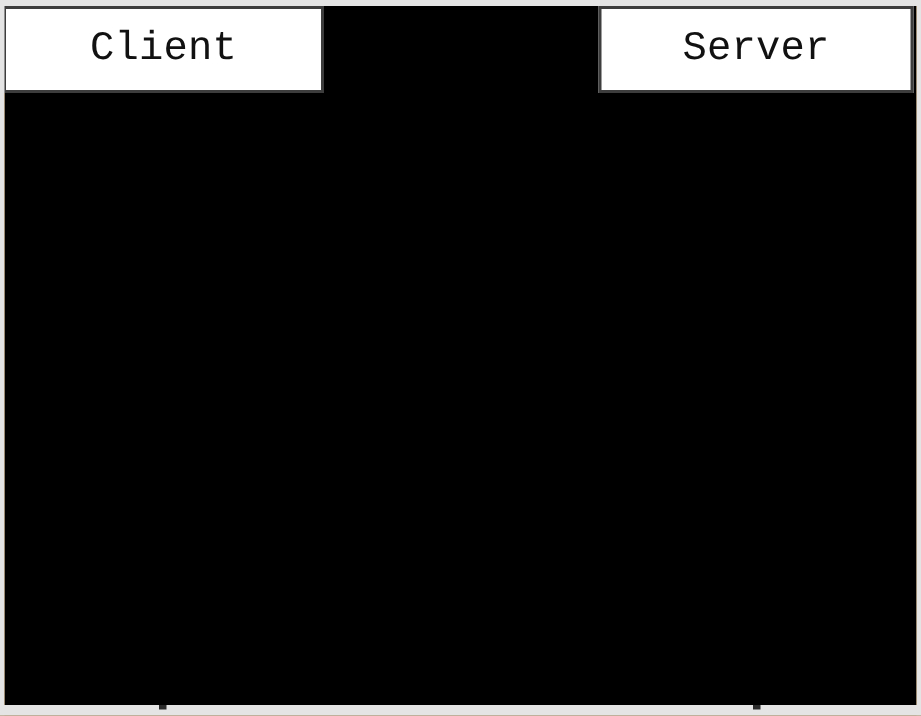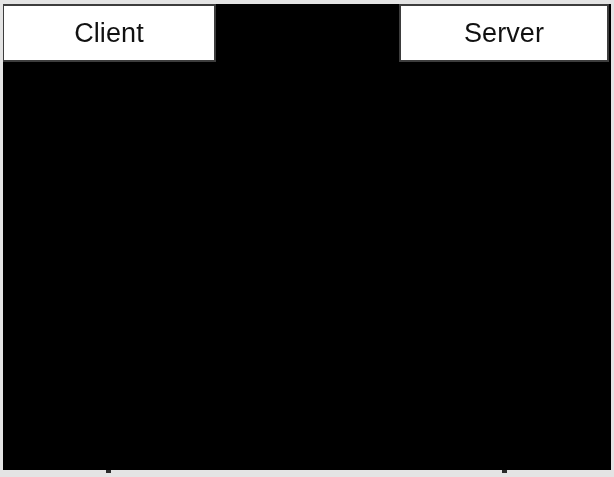--- a/index.html
+++ b/index.html
@@ -6,21 +6,21 @@
   html, body {
     margin: 0;
     padding: 0;
     background: #ffffff;
   }
   #stage {
     position: relative;
     width: 614px;
     height: 477px;
     background: #a16207;
-    font-family: Liberation Sans, sans-serif;
+    font-family: Liberation Mono, monospace;
     overflow: hidden;
     -webkit-font-smoothing: antialiased;
   }
 
   
   .diagram-body {
     position: absolute;
     left: 3px;
     top: 0px;
     width: 608px;

